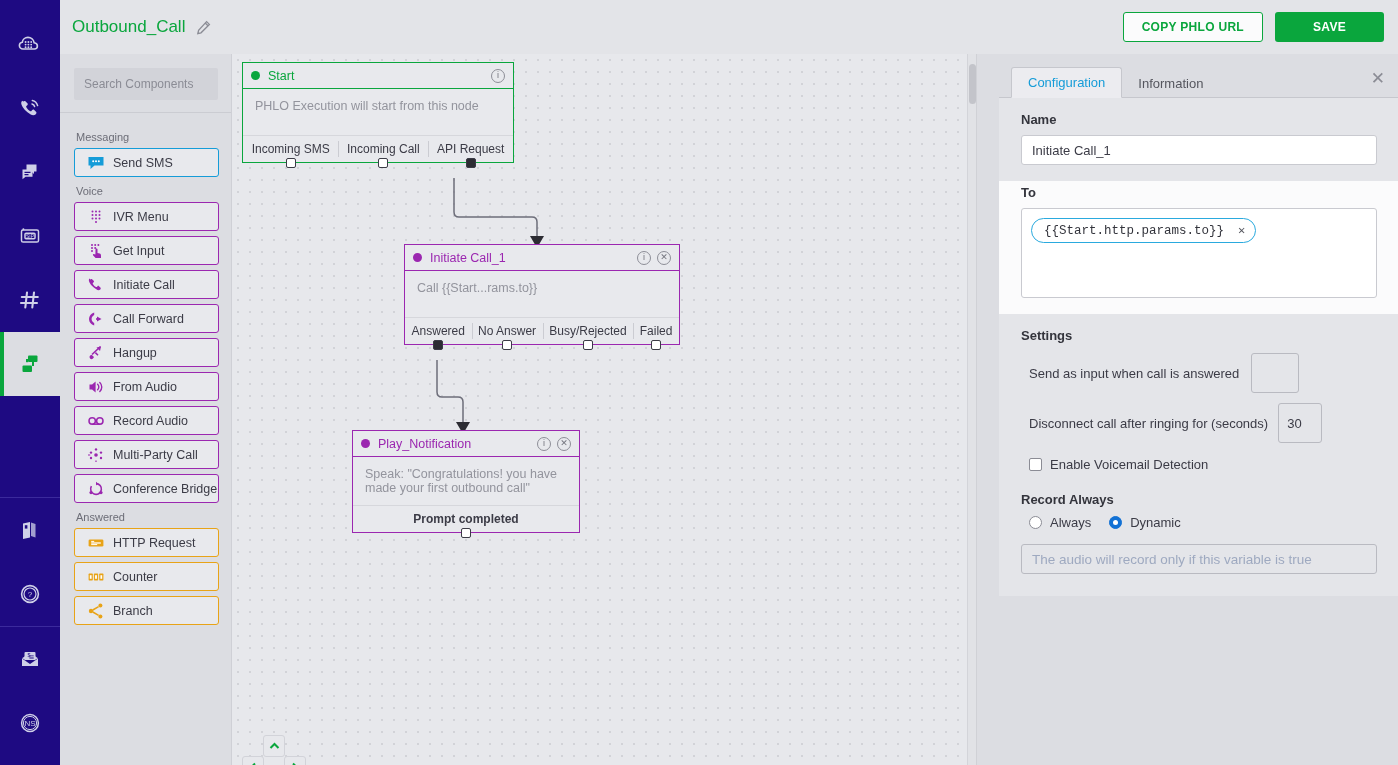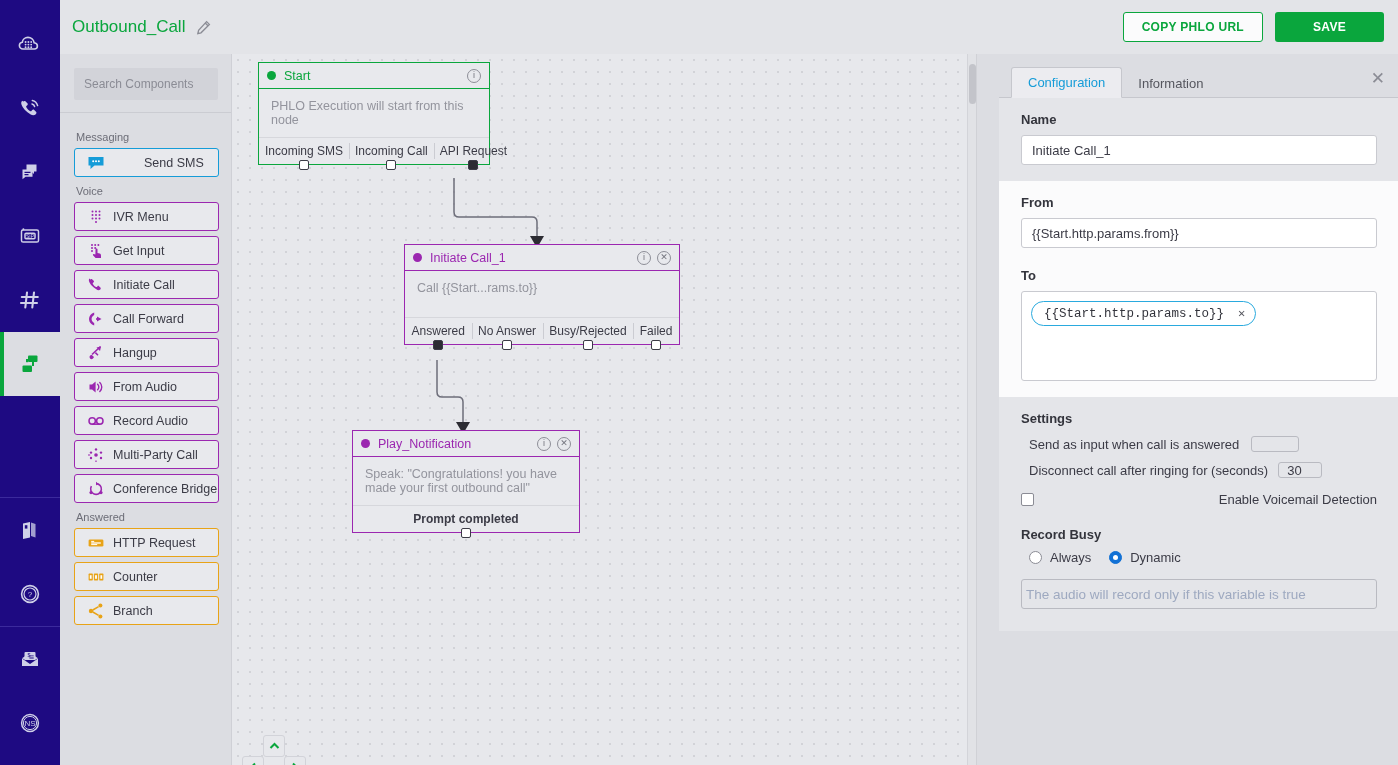--- a/index.html
+++ b/index.html
@@ -48,21 +48,21 @@
   .palette-sep { height:1px; background:#cbccd2; margin:0; }
   .palette-body { padding:10px 14px 0 14px; overflow:hidden; }
   .group-label { font-size:11px; color:#6c6d77; margin:8px 0 5px 2px; }
   .comp {
     display:flex; align-items:center; height:29px; width:145px;
     background:#e8e9ed; border-radius:3px; margin-bottom:5px;
     cursor:pointer; padding-left:8px;
   }
   .comp .ci { width:26px; display:flex; align-items:center; justify-content:center; flex:0 0 26px;}
   .comp .cl { font-size:12.5px; color:#3b3b46; margin-left:4px; }
-  .comp.blue { border:1px solid #159cd8;gap:31px; }
+  .comp.blue { border:1px solid #159cd8; }
   .comp.purple { border:1px solid #9b27b0; }
   .comp.orange { border:1px solid #e8a317; }
 
   
   .canvas-wrap { position:relative; flex:1 1 auto; height:765px; background:#e7e8ec; overflow:hidden;}
   .canvas {
     position:absolute; inset:0;
     background-color:#e7e8ec;
     background-image:radial-gradient(#d2d3d8 1.1px, transparent 1.2px);
     background-size:12px 12px;
@@ -98,21 +98,21 @@
     content:""; position:absolute; left:0; top:5px; bottom:5px; width:1px; background:#cbccd2;
   }
   .port {
     position:absolute; bottom:-6px; left:50%; margin-left:-5px;
     width:10px; height:10px; border:1.6px solid #3b3b46; border-radius:2px;
     background:#fff; cursor:pointer;
   }
   .port.filled { background:#2c2c33; }
 
   
-  #node-start { left:26px; top:8px; width:232px; border:1.6px solid #0aa63d; }
+  #node-start { left:10px; top:8px; width:272px; border:1.6px solid #0aa63d; }
   #node-start .node-head { border-bottom:1.6px solid #0aa63d; }
   #node-start .dot { background:#0aa63d; }
   #node-start .node-title { color:#0aa63d; }
 
   
   .node.purple-node { border:1.6px solid #9b27b0; }
   .node.purple-node .node-head { border-bottom:1.6px solid #9b27b0; }
   .node.purple-node .dot { background:#9b27b0; }
   .node.purple-node .node-title { color:#9b27b0; }
 
@@ -172,37 +172,37 @@
   .tag {
     display:inline-flex; align-items:center; gap:14px;
     border:1px solid #2aaade; border-radius:14px; background:#fff;
     padding:4px 10px 4px 12px; font-family:"Liberation Mono", monospace; font-size:12.5px;
     color:#33343c;
   }
   .tag .x { color:#55565e; font-size:12px; cursor:pointer; }
   .set-row { display:flex; align-items:center; margin-top:10px; }
   .set-row .sl { font-size:13px; color:#3b3b46; }
   .mini-input {
-    height:16px; background:#e4e5e9; border:1px solid #b9bac1; border-radius:3px;
+    height:40px; background:#e4e5e9; border:1px solid #b9bac1; border-radius:3px;
     font-size:13px; color:#3b3b46; padding:0 8px; outline:none;
     font-family:"Liberation Sans",sans-serif;
   }
   .cbrow { display:flex; align-items:center; gap:8px; margin-top:14px; }
   .cbox { width:13px; height:13px; border:1px solid #8b8c95; background:#fff; border-radius:2px; cursor:pointer;}
   .rrow { display:flex; align-items:center; gap:8px; margin-top:8px; }
   .radio { width:13px; height:13px; border:1px solid #8b8c95; border-radius:50%; background:#fff;
            cursor:pointer; position:relative; }
   .radio.on { border:1px solid #1271d5; background:#1271d5; }
   .radio.on:after {
     content:""; position:absolute; left:3.2px; top:3.2px; width:5px; height:5px;
     background:#fff; border-radius:50%;
   }
   .dyn-input {
     width:100%; height:30px; margin-top:14px; background:#e4e5e9;
-    border:1px solid #b9bac1; border-radius:3px; padding:0 4px;
+    border:1px solid #b9bac1; border-radius:3px; padding:0 10px;
     font-size:13.5px; color:#9ea9c0; outline:none; font-family:"Liberation Sans",sans-serif;
   }
   .dyn-input::placeholder { color:#9ea9c0; }
   .cfg-actions {
     height:73px; display:flex; align-items:center; gap:10px; padding-left:26px;
     background:#dcdde2;
   }
 
   
   .topbar {
@@ -657,24 +657,20 @@
           <span class="tab-close">✕</span>
         </div>
 
         <div class="cfg-scroll">
 
           <div class="sect grey">
             <div class="flabel">Name</div>
             <input class="finput" value="Initiate Call_1" style="">
           </div>
 
-          <div class="sect white">
-            <div class="flabel">From</div>
-            <input class="finput" value="{{Start.http.params.from}}" style="">
-          </div>
 
           <div class="sect white" style="padding-top:4px;">
             <div class="flabel">To</div>
             <div class="tagbox">
               <span class="tag">
                 <span>{{Start.http.params.to}}</span>
                 <span class="x">✕</span>
               </span>
             </div>
           </div>
@@ -685,26 +681,26 @@
             <div class="set-row">
               <span class="sl" style="margin-left:8px;">Send as input when call is answered</span>
               <input class="mini-input" style="width: 48px; margin-left: 12px;" value="">
             </div>
 
             <div class="set-row">
               <span class="sl" style="margin-left:8px;">Disconnect call after ringing for (seconds)</span>
               <input class="mini-input" style="width: 44px; margin-left: 10px; text-align: left;" value="30">
             </div>
 
-            <div class="cbrow" style="justify-content:space-between;">
+            <div class="cbrow" style="margin-left:8px;">
               <span class="cbox"></span>
               <span class="sl">Enable Voicemail Detection</span>
             </div>
 
-            <div class="flabel" style="margin-top:20px;margin-bottom:2px;">Record Busy</div>
+            <div class="flabel" style="margin-top:20px;margin-bottom:2px;">Record Always</div>
 
             <div class="rrow" style="margin-left:8px;gap:0;">
               <span class="radio"></span>
               <span class="sl" style="margin:0 18px 0 8px;">Always</span>
               <span class="radio on"></span>
               <span class="sl" style="margin-left:8px;">Dynamic</span>
             </div>
 
             <input class="dyn-input" placeholder="The audio will record only if this variable is true" style="">
           </div>

